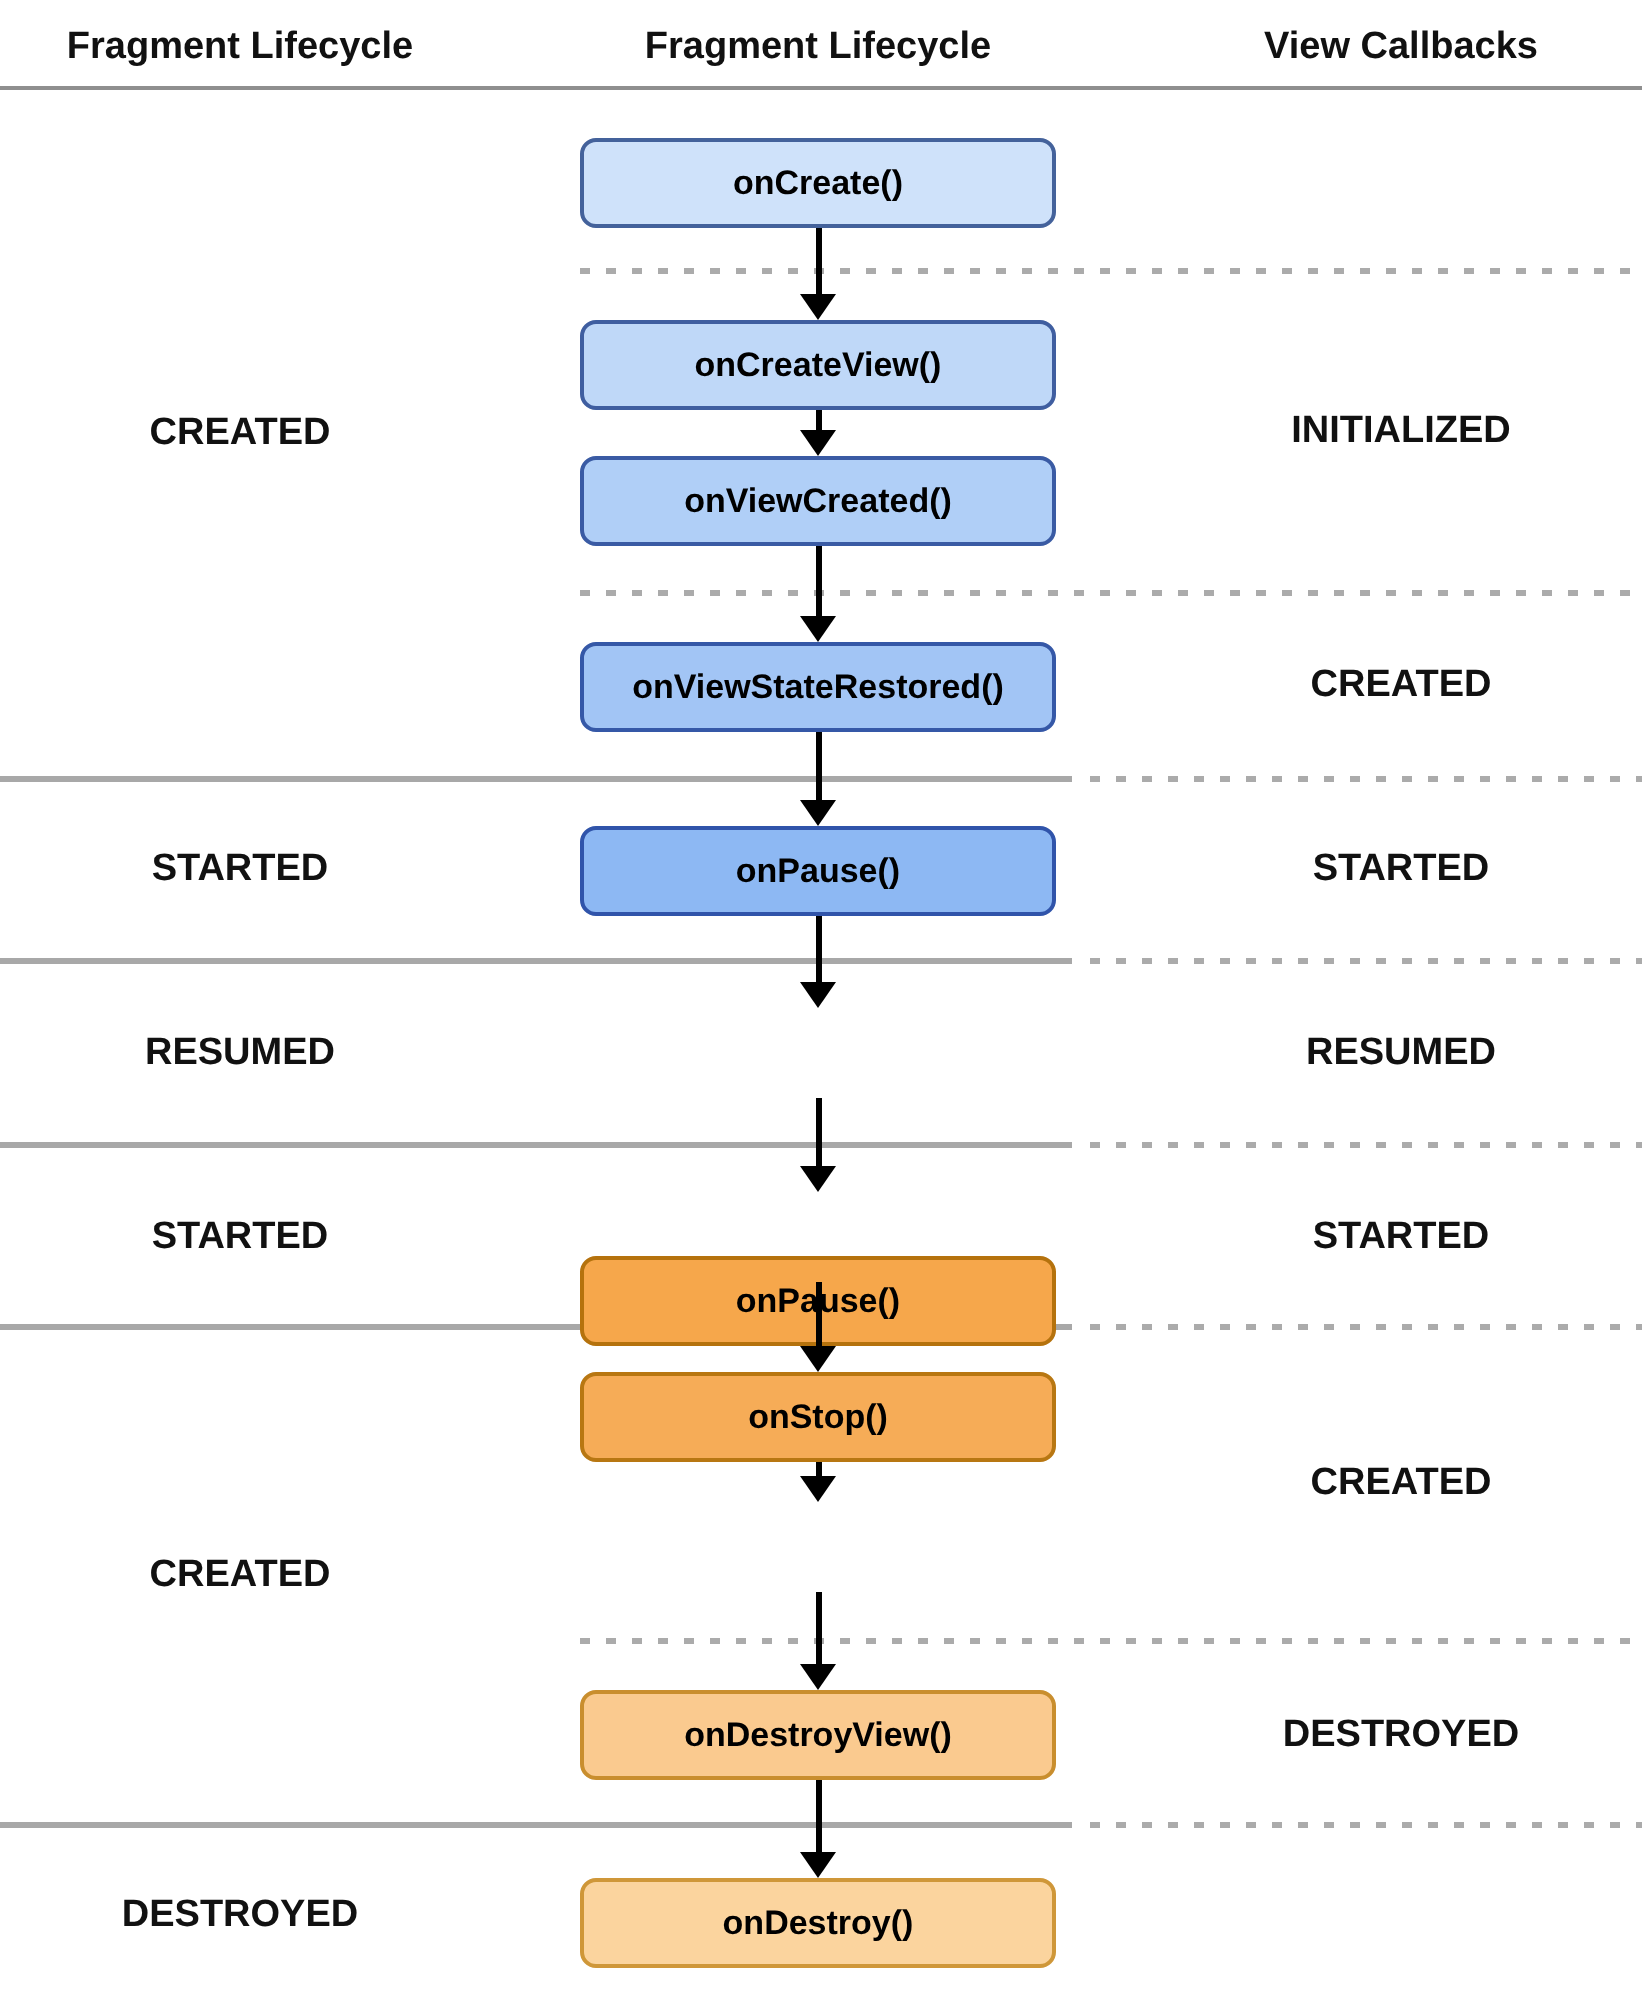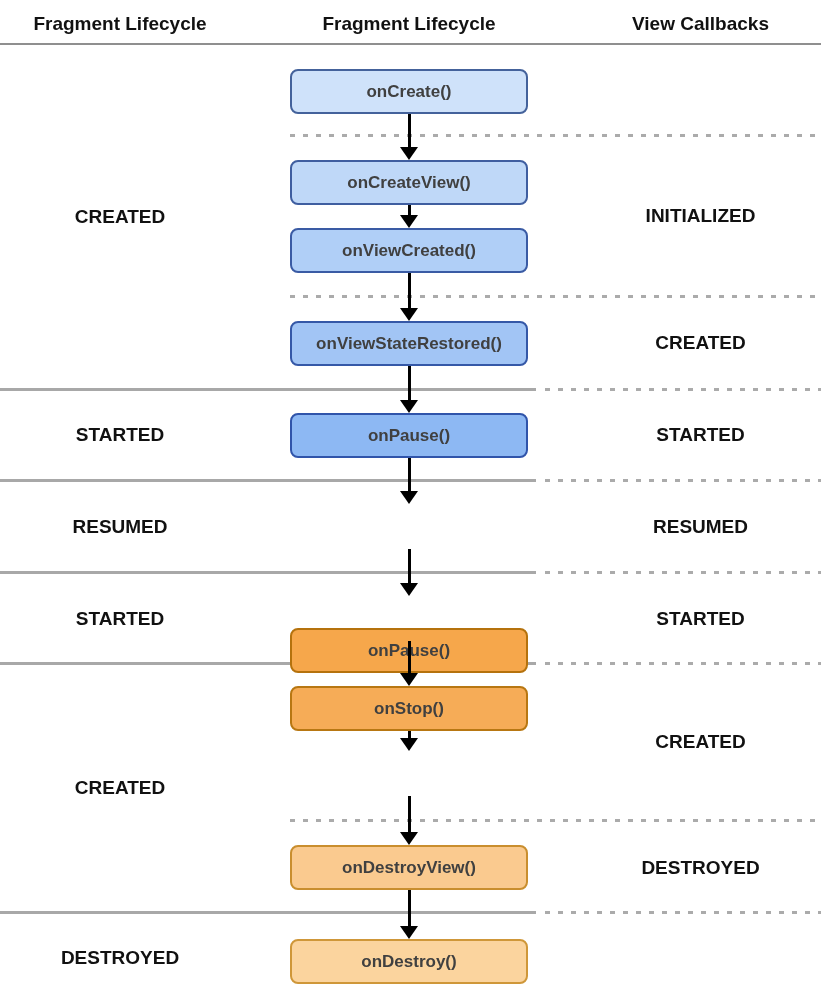--- a/index.html
+++ b/index.html
@@ -25,21 +25,21 @@
     background:repeating-linear-gradient(to right,#ababab 0 5px,transparent 5px 13px);
   }
   .dash-wide  { left:290px; width:531px; }
   .dash-right { left:545px; width:276px; }
 
   
   .box {
     position:absolute; left:290px; width:238px; height:45px; box-sizing:border-box;
     border:2px solid; border-radius:8px;
     display:flex; align-items:center; justify-content:center;
-    font-size:17px; font-weight:bold; color:#404040;
+    font-size:17px; font-weight:bold; color:#000000;
   }
   .c1  { background:#CFE2FA; border-color:#44629B; }
   .c2  { background:#BFD8F8; border-color:#3F5EA0; }
   .c3  { background:#B0CFF7; border-color:#3A5BA4; }
   .c4  { background:#A2C5F5; border-color:#3558A7; }
   .c5  { background:#8DB8F3; border-color:#3054AA; }
   .c6  { background:#7FADF2; border-color:#2C52AC; }
   .c7  { background:#F6A74B; border-color:#B5720D;margin-top:32px; }
   .c8  { background:#F6AC57; border-color:#B87712; }
   .c9  { background:#F8BA74; border-color:#C08020; }

